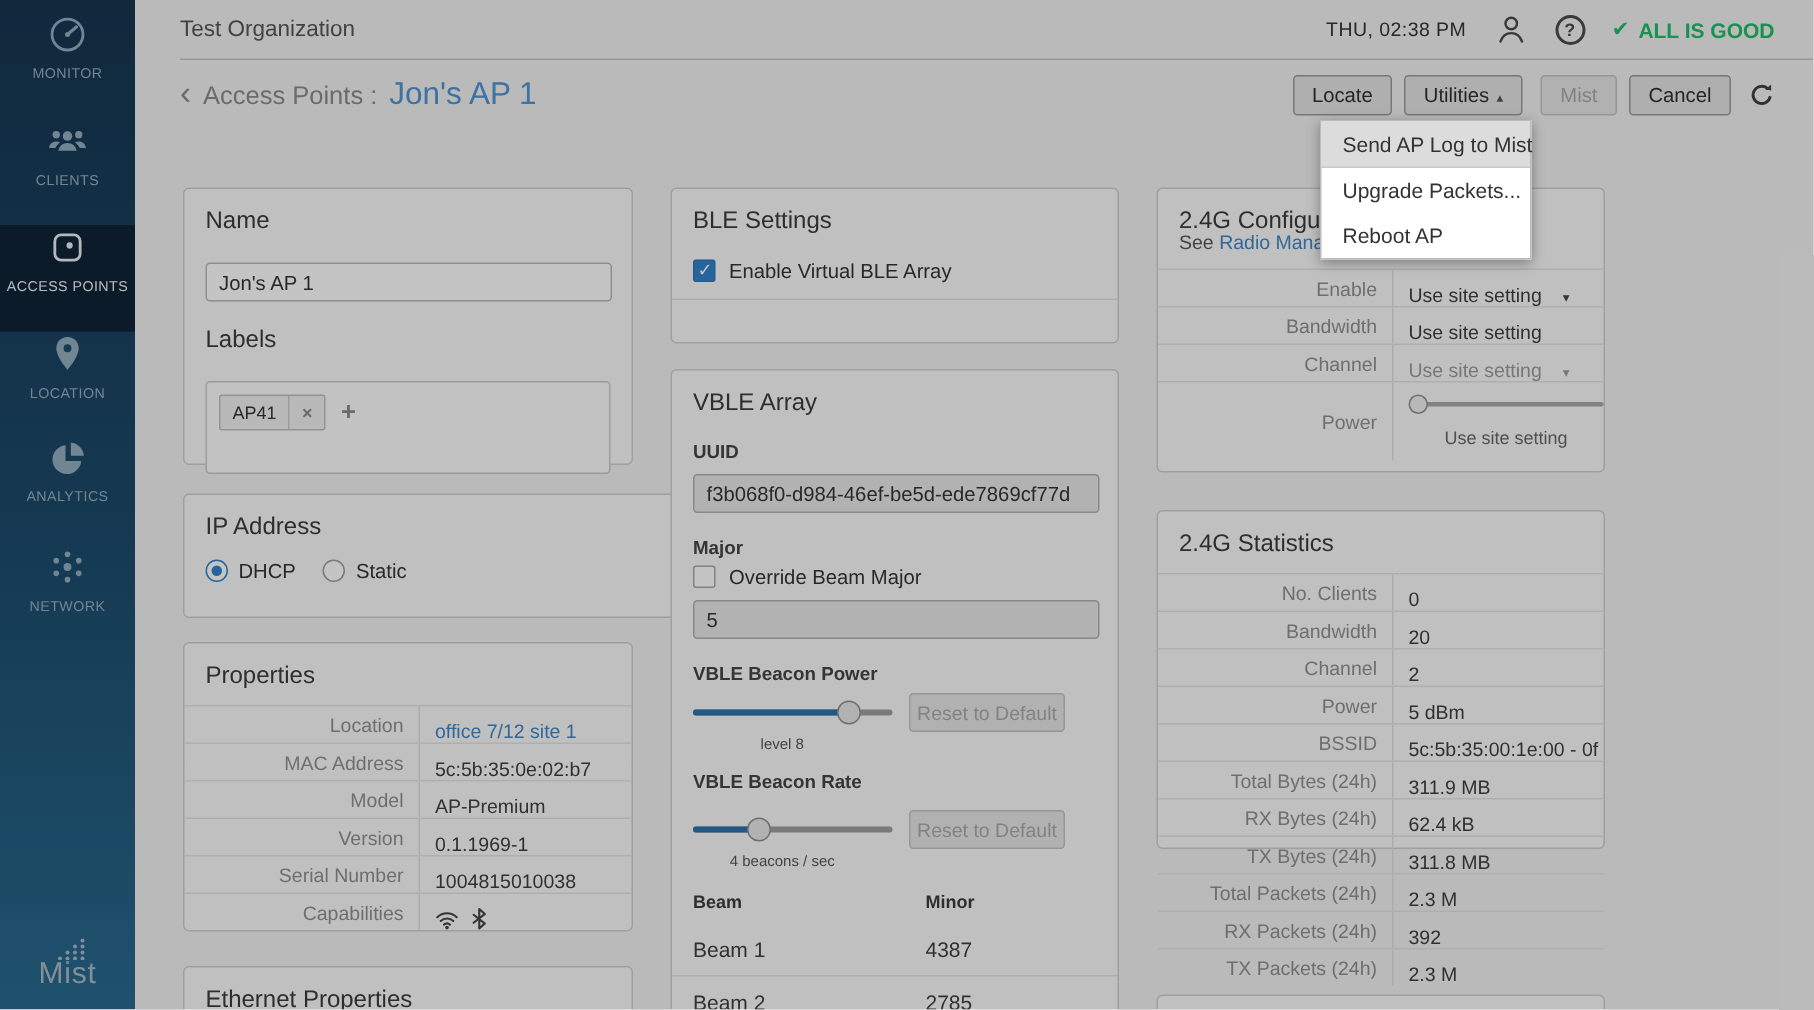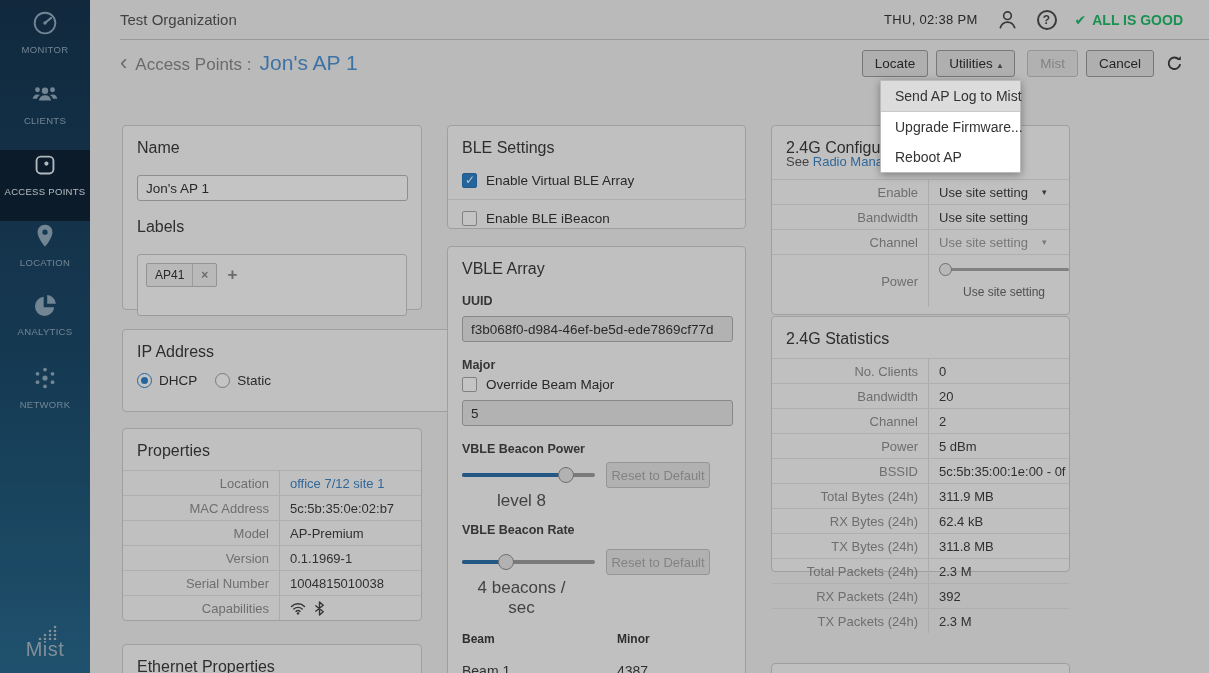--- a/index.html
+++ b/index.html
@@ -63,37 +63,37 @@
   .radio-row { display:flex; align-items:center; gap:18px; padding:2px 14px 12px; }
   .radio-opt { display:flex; align-items:center; gap:7px; font-size:13.5px; color:#333; cursor:pointer; }
   .radio { width:15px; height:15px; border-radius:50%; border:1px solid #9e9e9e; background:#fff; position:relative; }
   .radio.on { border-color:#2f83cb; }
   .radio.on::after { content:""; position:absolute; left:3px; top:3px; width:7px; height:7px;
     border-radius:50%; background:#2f83cb; }
 
   .trow { display:flex; border-top:1px solid #e4e4e4; min-height:25px; align-items:center; font-size:13px; }
   .trow .lbl { width:156px; text-align:right; color:#8f8f8f; padding-right:10px; flex:none; }
   .trow .val { flex:1; border-left:1px solid #e0e0e0; padding-left:10px; color:#3d3d3d;
-    align-self:stretch; display:flex; align-items:center; gap:8px; }
+    align-self:stretch; display:flex; align-items:flex-end; gap:8px; }
   a.link { color:#3f86c8; text-decoration:none; cursor:pointer; }
 
   .check-row { display:flex; align-items:center; gap:9px; padding:6px 14px 11px; font-size:13.5px; color:#333; }
   .checkbox { width:15px; height:15px; border:1px solid #a8a8a8; border-radius:2px; background:#fff;
     flex:none; cursor:pointer; position:relative; }
   .checkbox.checked { background:#2f83cb; border-color:#2a76b8; }
   .checkbox.checked::after { content:"✓"; position:absolute; left:2px; top:-1px; color:#fff; font-size:12px; font-weight:bold; }
   .hdivider { height:1px; background:#e3e3e3; }
 
   .slider-row { display:flex; align-items:flex-start; padding:6px 14px 0; }
   .slider { position:relative; width:133px; height:16px; margin-top:5px; }
   .slider .track { position:absolute; left:0; right:0; top:6px; height:4px; background:#9e9e9e; border-radius:2px; }
   .slider .fill { position:absolute; left:0; top:6px; height:4px; background:#2d72ab; border-radius:2px; }
   .slider .knob { position:absolute; top:0; width:16px; height:16px; border-radius:50%;
     background:#e8e8e8; border:1px solid #8f8f8f; cursor:pointer; }
-  .slider-caption { width:133px; text-align:center; font-size:17px; color:#555; padding:3px 0 0 14px; }
+  .slider-caption { width:133px; text-align:center; font-size:10px; color:#555; padding:3px 0 0 14px; }
   .reset-btn { margin-left:11px; width:104px; height:26px; background:#e7e7e7; border:1px solid #c2c2c2;
     border-radius:3px; color:#a9a9a9; font-size:13px; font-family:inherit; cursor:default; }
 
   .beam-table { margin-top:14px; }
   .beam-head { display:grid; grid-template-columns:155px 1fr; padding:0 0 8px 14px;
     font-size:12px; font-weight:bold; color:#3a3a3a; }
   .beam-row { display:grid; grid-template-columns:155px 1fr; padding:9px 0 9px 14px;
     font-size:14px; color:#3d3d3d; }
   .beam-row + .beam-row { border-top:1px solid #e3e3e3; }
 
@@ -316,24 +316,20 @@
     <h3>Ethernet Properties</h3>
   </div>
 
   <div class="card" style="left:447px; top:125px; width:299px; height:104px;">
     <h3>BLE Settings</h3>
     <div class="check-row">
       <span class="checkbox checked"></span>
       <span>Enable Virtual BLE Array</span>
     </div>
     <div class="hdivider"></div>
-    <div class="check-row" style="padding-top:11px;">
-      <span class="checkbox"></span>
-      <span>Enable BLE iBeacon</span>
-    </div>
   </div>
 
   <div class="card" style="left:447px; top:246px; width:299px; height:470px;">
     <h3 style="padding-bottom:4px;">VBLE Array</h3>
     <div class="sub-label">UUID</div>
     <input class="tinput ro" readonly="" value="f3b068f0-d984-46ef-be5d-ede7869cf77d" style="">
     <div class="sub-label" style="margin-top:16px;">Major</div>
     <div class="check-row" style="padding:5px 14px 0;">
       <span class="checkbox"></span>
       <span>Override Beam Major</span>
@@ -409,21 +405,21 @@
       <div class="val power-cell">
         <div class="mini-slider">
           <div class="track"></div>
           <div class="knob"></div>
         </div>
         <div class="power-caption">Use site setting</div>
       </div>
     </div>
   </div>
 
-  <div class="card" style="left:771px; top:316px; width:299px; height:256px;">
+  <div class="card" style="left:771px; top:340px; width:299px; height:226px;">
     <h3>2.4G Statistics</h3>
     <div class="trow">
         <div class="lbl">No. Clients</div>
         <div class="val">0</div>
       </div>
     <div class="trow">
         <div class="lbl">Bandwidth</div>
         <div class="val">20</div>
       </div>
     <div class="trow">
@@ -462,17 +458,17 @@
         <div class="lbl">TX Packets (24h)</div>
         <div class="val">2.3 M</div>
       </div>
   </div>
 
   <div class="card" style="left:771px; top:663px; width:299px; height:40px;"></div>
 
   <div class="overlay"></div>
   <div class="menu">
     <div class="menu-item active">Send AP Log to Mist</div>
-    <div class="menu-item">Upgrade Firmware...</div>
+    <div class="menu-item">Upgrade Packets...</div>
     <div class="menu-item">Reboot AP</div>
   </div>
 
 </div>
 
 </body></html>

